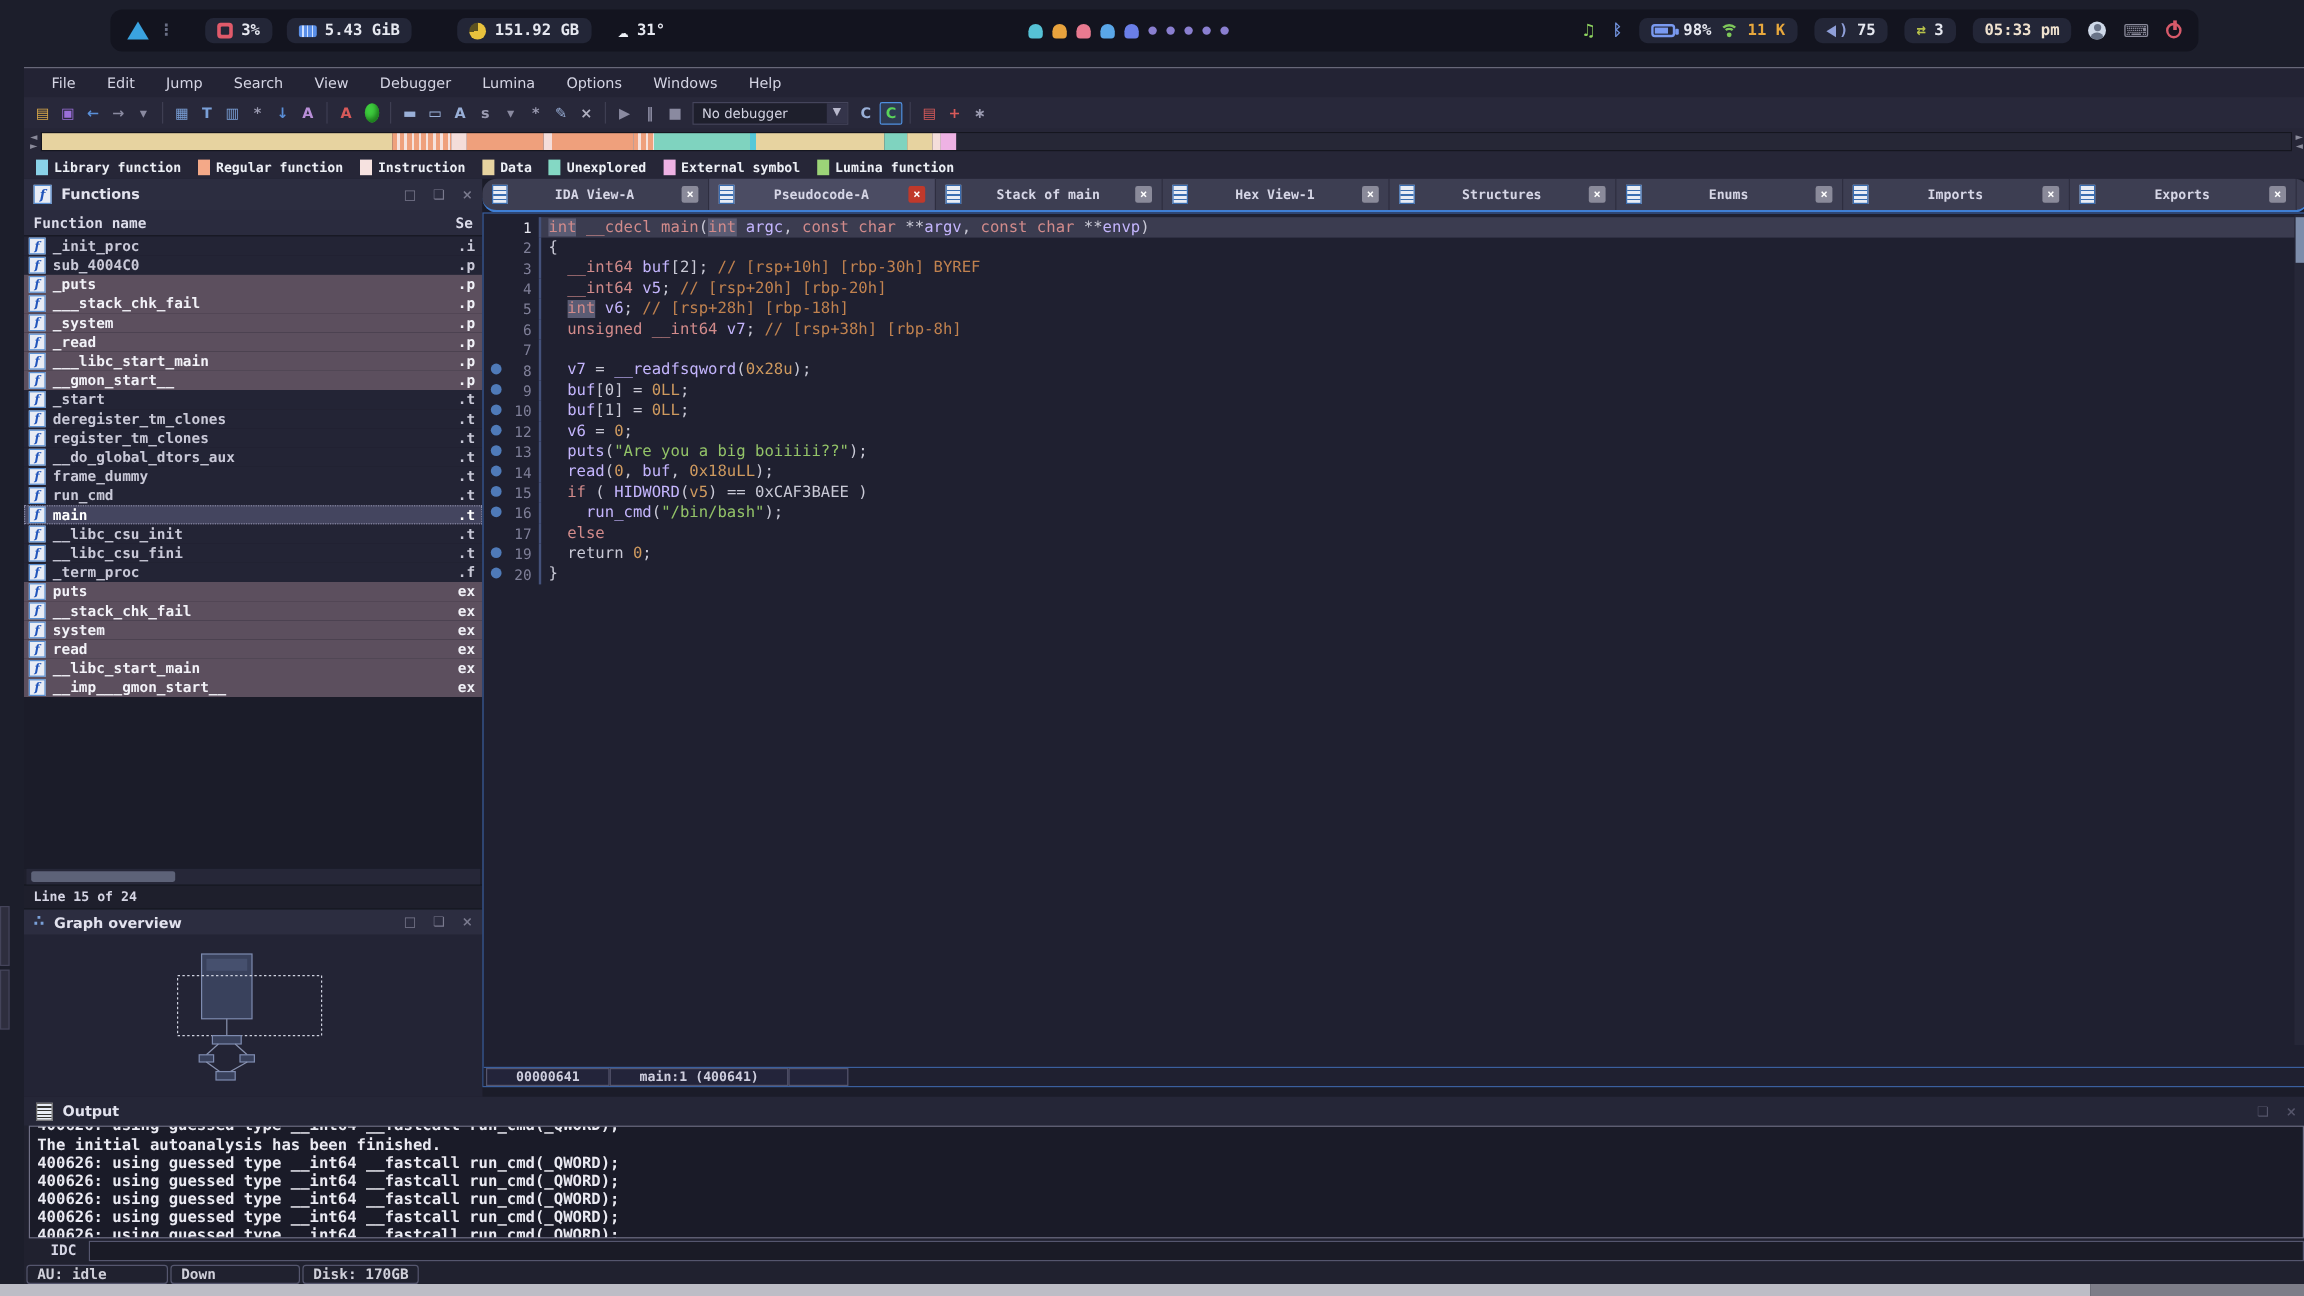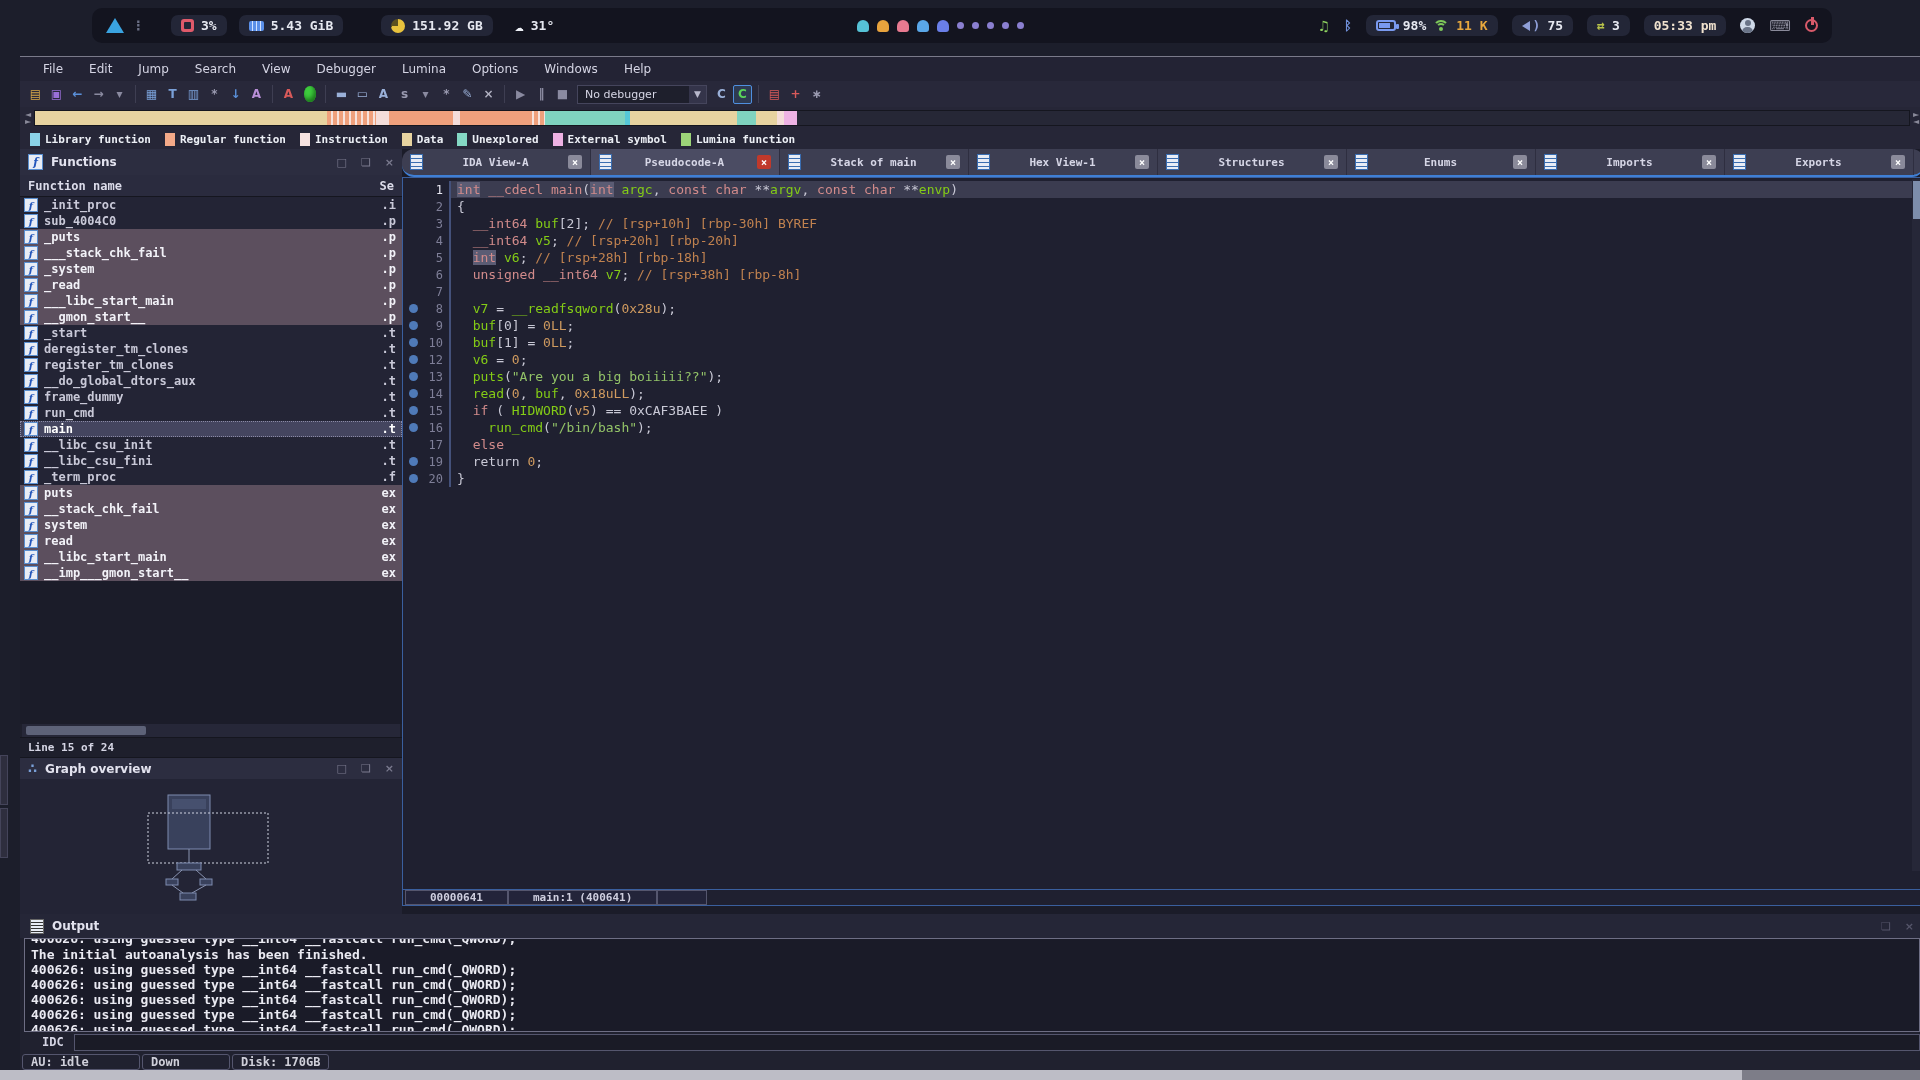--- a/index.html
+++ b/index.html
@@ -131,21 +131,21 @@
                  display:flex; flex-direction:column; }
   #pcode-scroll { flex:1; overflow:hidden; font-family:"DejaVu Sans Mono",monospace; font-size:13px;
                   padding-top:3px; position:relative; }
   .pline { height:17px; display:flex; align-items:center; white-space:pre; }
   .pline .bpcell { width:20px; text-align:center; flex:none; }
   .bpdot { display:inline-block; width:9px; height:9px; border-radius:50%; background:#4f7ab8; }
   .pline .lnum { width:26px; text-align:right; color:#7f7f98; font-size:12px; flex:none; padding-right:6px; }
   .pline .codetext { flex:1; border-left:2px solid #44517a; padding-left:6px; height:17px; line-height:17px; }
   .pline.cur .codetext { background:#3b3c50; }
   .pline.cur .lnum { color:#e8e8f2; }
-  .tok-kw { color:#d28b8b; } .tok-var { color:#84cc16; } .tok-num { color:#cf9a5f; }
+  .tok-kw { color:#d28b8b; } .tok-var { color:#c4b5fd; } .tok-num { color:#cf9a5f; }
   .tok-cm { color:#c1824f; } .tok-str { color:#93c368; } .tok-pl { color:#c9c9d6; }
   .tok-hl { background:#5b5c74; }
   #pcode-vscroll { position:absolute; right:1px; top:1px; bottom:18px; width:10px; background:#262738; }
   #pcode-vscroll .thumb { position:absolute; top:2px; left:1px; width:8px; height:38px; background:#7d8dab; }
   #pcode-status { height:16px; display:flex; gap:0; padding-left:2px; background:#1f2030;
                   border-top:1px solid #3a5f9e; font-size:11px; font-weight:bold; color:#cfcfdf; }
   .pstat-box { border:1px solid #55566e; padding:0 24px; display:flex; align-items:center; background:#23243a; }
 
   
   #output-panel { height:156px; display:flex; flex-direction:column; background:#20212f; }
@@ -627,21 +627,21 @@
           <div class="out-line">400626: using guessed type __int64 __fastcall run_cmd(_QWORD);</div>
           <div class="out-line">400626: using guessed type __int64 __fastcall run_cmd(_QWORD);</div>
         </div>
     </div>
     <div id="idc-row">
       <span id="idc-label" class="mono">IDC</span>
       <input id="idc-input" value="" style="">
     </div>
     <div id="statusbar">
       <span class="status-cell mono" style="width:118px">AU:  idle</span>
-      <span class="status-cell mono" style="width:88px">Down</span>
+      <span class="status-cell mono" style="width:108px">Down</span>
       <span class="status-cell mono">Disk: 170GB</span>
     </div>
   </div>
 </div>
 
 <div id="dock-strip1"></div>
 <div id="dock-strip2"></div>
 <div id="bottom-strip-l"></div>
 <div id="bottom-strip-r"></div>
 

